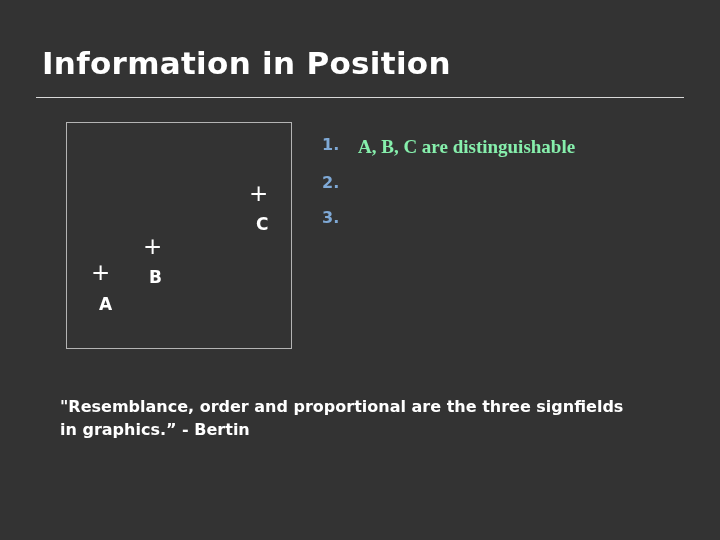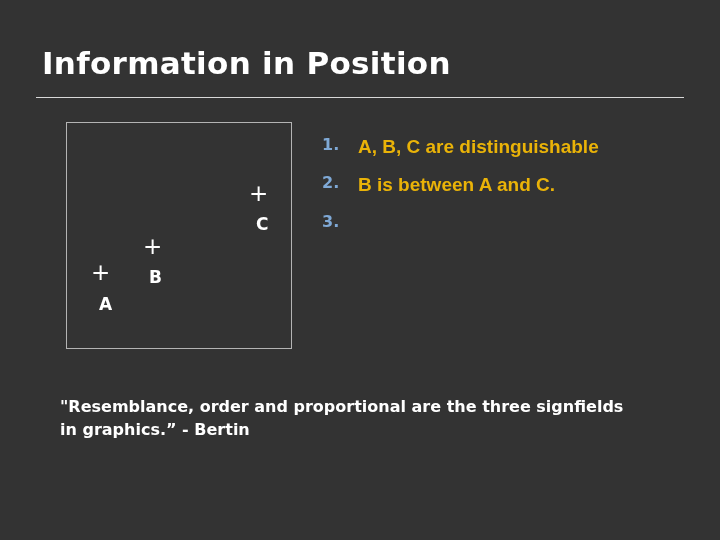--- a/index.html
+++ b/index.html
@@ -76,25 +76,25 @@
   .list-num {
     color: #7fa9d6;
     font-size: 16px;
     font-weight: bold;
     width: 36px;
     flex: 0 0 36px;
     line-height: 1.28;
     font-family: "DejaVu Sans", sans-serif;
   }
   .list-text {
-    color: #eab308;
+    color: #86efac;
     font-size: 19px;
     font-weight: bold;
     line-height: 1.28;
-    font-family: Liberation Sans, sans-serif;
+    font-family: Liberation Serif, serif;
   }
   .quote {
     position: absolute;
     left: 60px;
     top: 368px;
     width: 580px;
     color: #ffffff;
     font-size: 16px;
     font-weight: bold;
     line-height: 1.45;
@@ -120,21 +120,20 @@
   <span class="marker" style="left:91px; top:234px;">+</span>
   <span class="pt-label" style="left:99px; top:269px;">A</span>
 
   <div class="list">
     <div class="list-item">
       <span class="list-num">1.</span>
       <span class="list-text">A, B, C are distinguishable</span>
     </div>
     <div class="list-item">
       <span class="list-num">2.</span>
-      <span class="list-text">B is between A and C.</span>
     </div>
     <div class="list-item">
       <span class="list-num">3.</span>
     </div>
   </div>
 
   <div class="quote">"Resemblance, order and proportional are the three signfields in graphics.” - Bertin</div>
 
 </div>
 

